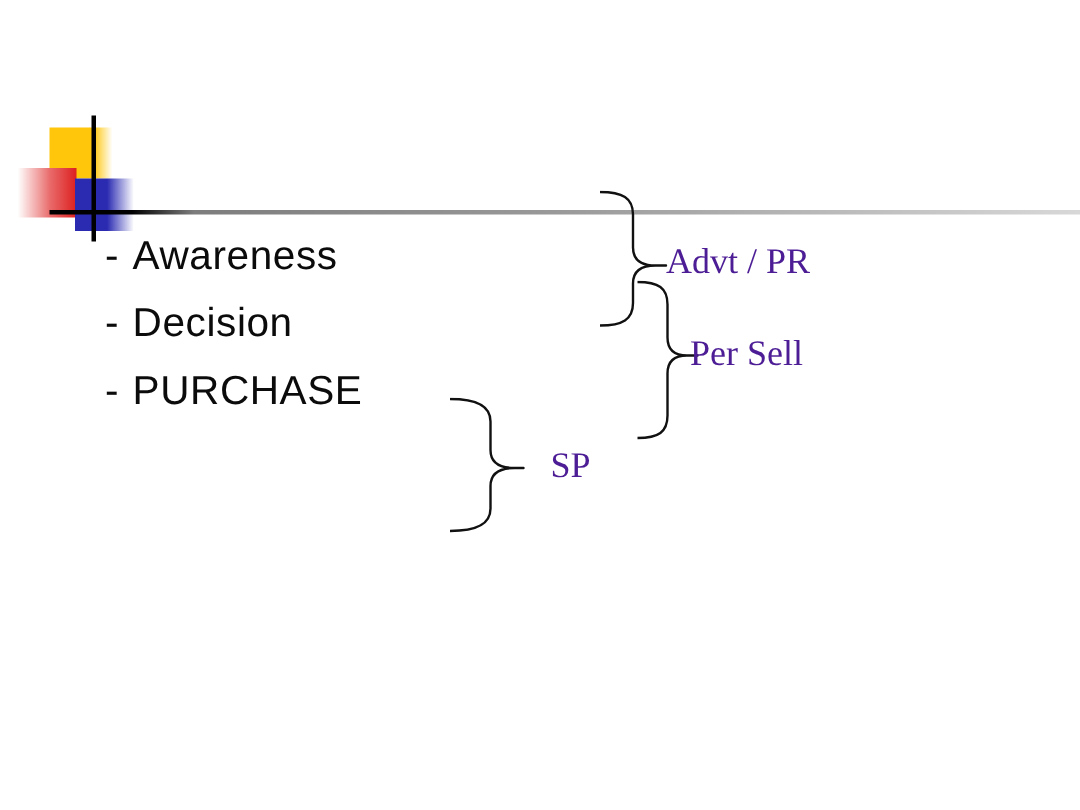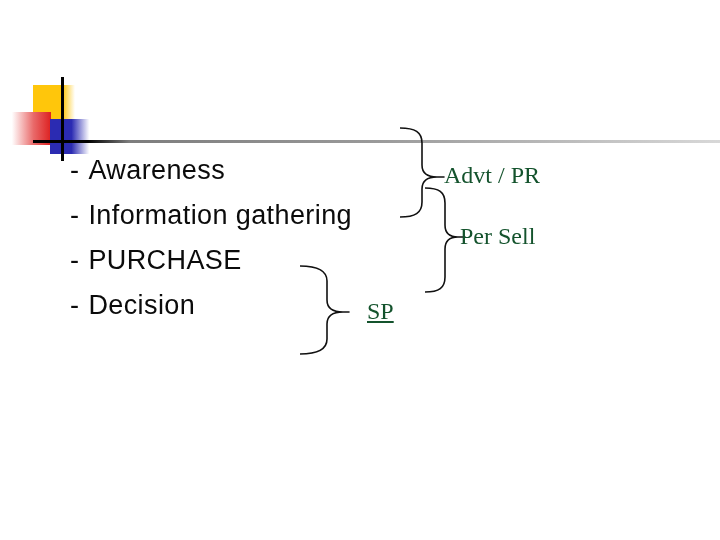--- a/index.html
+++ b/index.html
@@ -69,50 +69,47 @@
     stroke: #111111;
     stroke-width: 1.6;
     stroke-linecap: round;
   }
   .annot {
     position: absolute;
     z-index: 7;
     font-family: "Liberation Serif", serif;
     font-size: 24px;
     line-height: 1;
-    color: #14532d;
+    color: #4c1d95;
     white-space: nowrap;
   }
   .annot-advt { left: 444px; top: 163px; }
   .annot-per  { left: 460px; top: 224px; }
-  .annot-sp   { left: 367px; top: 299px; text-decoration: underline; }
+  .annot-sp   { left: 367px; top: 299px; }
 </style>
 </head>
 <body>
 
 <div class="slide">
 
   <div class="sq sq-yellow"></div>
   <div class="sq sq-red"></div>
   <div class="sq sq-blue"></div>
   <div class="rule-h"></div>
   <div class="rule-v"></div>
 
   <div class="bullets">
     <div class="bullet-line">
       <span class="bullet-prefix">-</span><span>Awareness</span>
     </div>
     <div class="bullet-line">
-      <span class="bullet-prefix">-</span><span>Information gathering</span>
+      <span class="bullet-prefix">-</span><span>Decision</span>
     </div>
     <div class="bullet-line">
       <span class="bullet-prefix">-</span><span>PURCHASE</span>
-    </div>
-    <div class="bullet-line">
-      <span class="bullet-prefix">-</span><span>Decision</span>
     </div>
   </div>
 
   <svg class="brace" style="left:400px; top:127px;" width="46" height="92" viewBox="0 0 46 92">
     <path d="M0,1 C15,1 22,5 22,16 L22,38 C22,46 27,50 37,50 L44,50 M37,50 C27,50 22,54 22,62 L22,75 C22,86 15,90 0,90"></path>
   </svg>
   <div class="annot annot-advt">Advt / PR</div>
 
   <svg class="brace" style="left:425px; top:187px;" width="42" height="108" viewBox="0 0 42 108">
     <path d="M0,1 C14,1 20,5 20,16 L20,38 C20,46 24,50 33,50 L40,50 M33,50 C24,50 20,54 20,62 L20,90 C20,101 14,105 0,105"></path>

